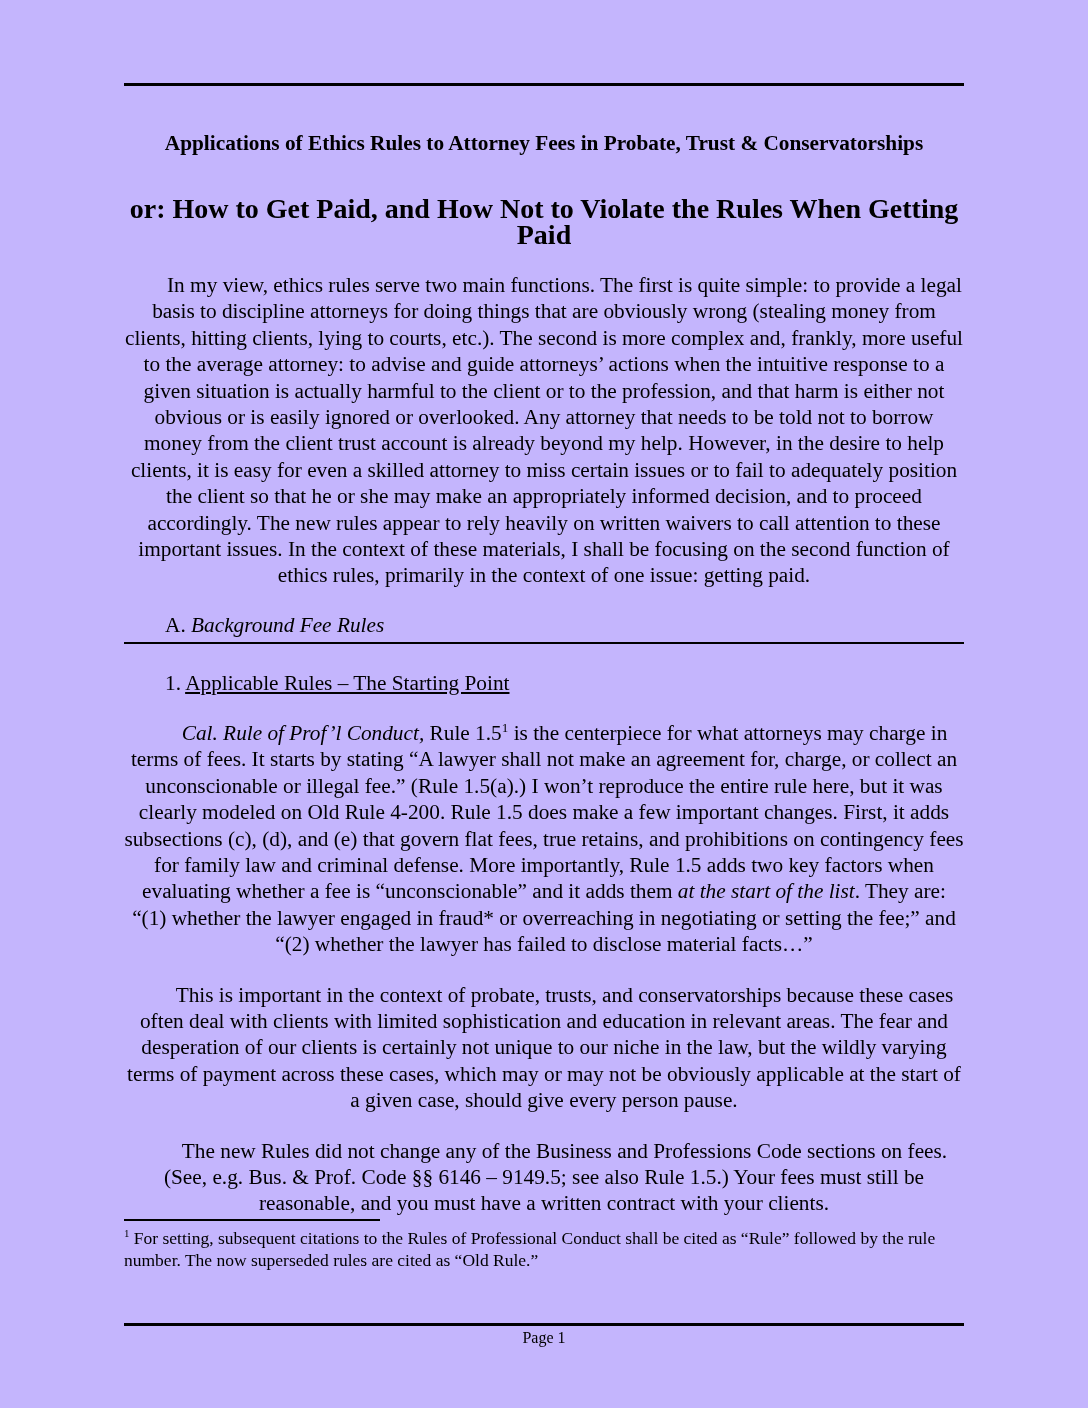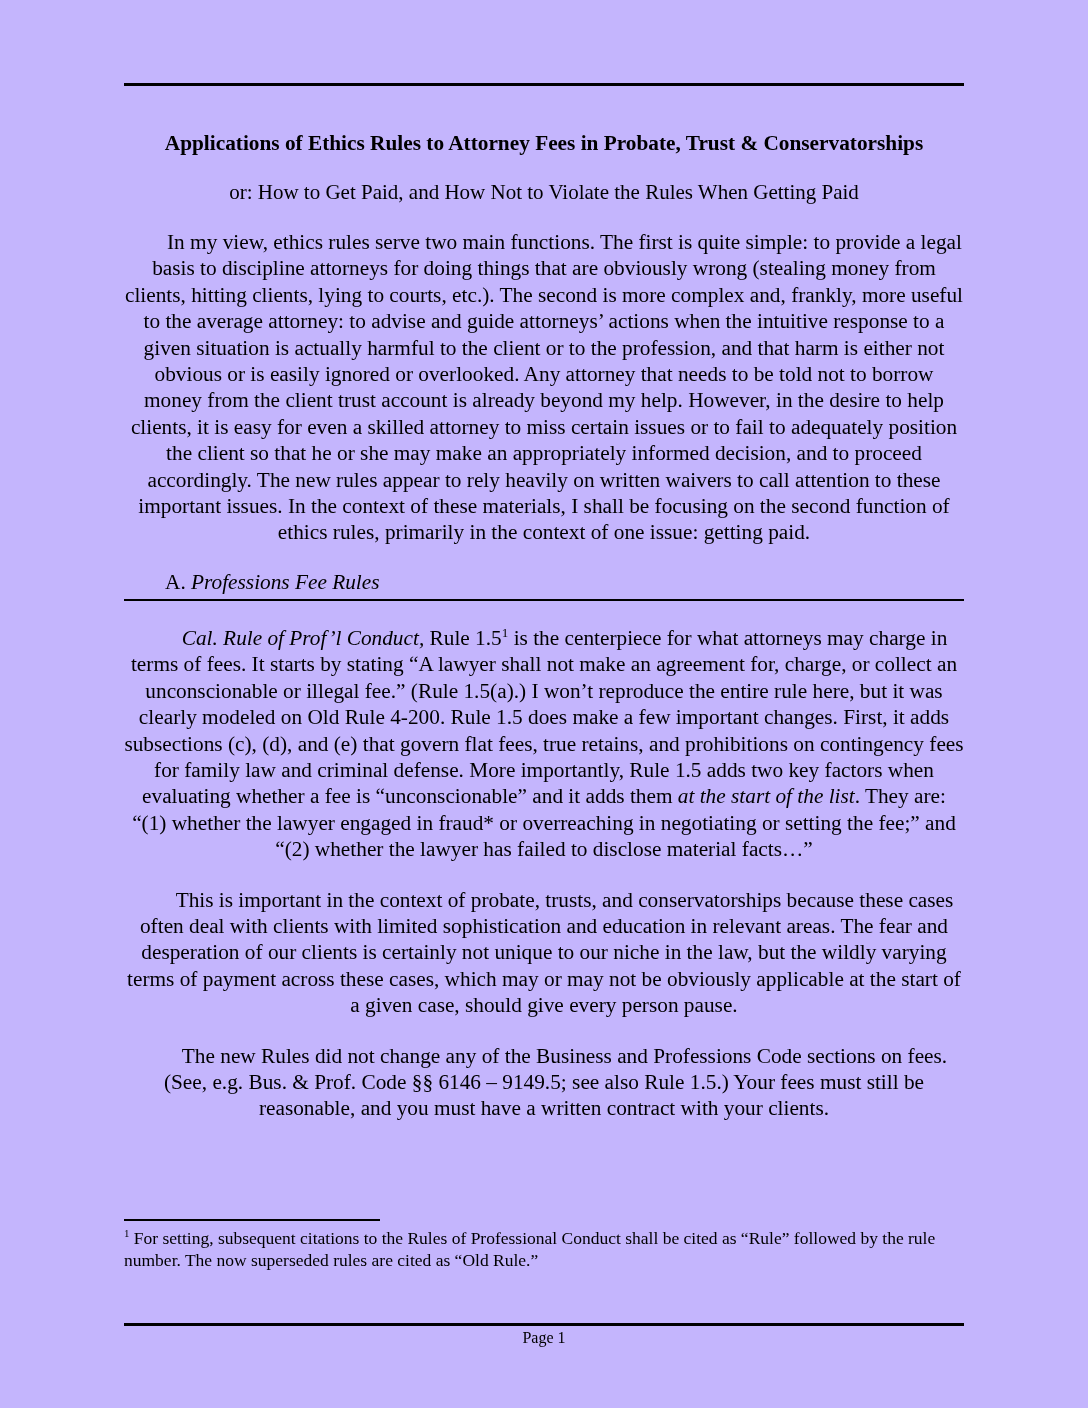--- a/index.html
+++ b/index.html
@@ -25,25 +25,25 @@
     height: 0;
   }
   .doc-title {
     font-size: 21.3px;
     line-height: 26px;
     font-weight: bold;
     text-align: center;
     margin: 44px 0 0 0;
   }
   .doc-subtitle {
-    font-size: 21px;
+    font-size: 28px;
     line-height: 26px;
-    font-weight: normal;
+    font-weight: bold;
     text-align: center;
-    margin: 23px 0 0 0;
+    margin: 40px 0 0 0;
   }
   .body-para {
     font-size: 21.3px;
     line-height: 26.4px;
     text-align: center;
     text-indent: 41px;
     margin: 24px 0 0 0;
   }
   .section-heading {
     font-size: 21.3px;
@@ -104,22 +104,23 @@
 <div class="page">
   <div class="content">
     <div class="header-rule"></div>
 
     <h1 class="doc-title">Applications of Ethics Rules to Attorney Fees in Probate, Trust &amp; Conservatorships</h1>
 
     <h2 class="doc-subtitle">or: How to Get Paid, and How Not to Violate the Rules When Getting Paid</h2>
 
     <p class="body-para"><span>In my view, ethics rules serve two main functions. The first is quite simple: to provide a legal basis to discipline attorneys for doing things that are obviously wrong (stealing money from clients, hitting clients, lying to courts, etc.). The second is more complex and, frankly, more useful to the average attorney: to advise and guide attorneys’ actions when the intuitive response to a given situation is actually harmful to the client or to the profession, and that harm is either not obvious or is easily ignored or overlooked. Any attorney that needs to be told not to borrow money from the client trust account is already beyond my help. However, in the desire to help clients, it is easy for even a skilled attorney to miss certain issues or to fail to adequately position the client so that he or she may make an appropriately informed decision, and to proceed accordingly. The new rules appear to rely heavily on written waivers to call attention to these important issues. In the context of these materials, I shall be focusing on the second function of ethics rules, primarily in the context of one issue: getting paid.</span></p>
 
-    <h3 class="section-heading"><span>A. </span><span style="font-style: italic;">Professions Fee Rules</span></h3>
+    <h3 class="section-heading"><span>A. </span><span style="font-style: italic;">Background Fee Rules</span></h3>
 
+    <h4 class="sub-heading"><span>1. </span><span style="text-decoration: underline;">Applicable Rules – The Starting Point</span></h4>
 
     <p class="body-para"><span style="font-style: italic;">Cal. Rule of Prof’l Conduct,</span><span> Rule 1.5</span><sup>1</sup><span> is the centerpiece for what attorneys may charge in terms of fees. It starts by stating “A lawyer shall not make an agreement for, charge, or collect an unconscionable or illegal fee.” (Rule 1.5(a).) I won’t reproduce the entire rule here, but it was clearly modeled on Old Rule 4-200. Rule 1.5 does make a few important changes. First, it adds subsections (c), (d), and (e) that govern flat fees, true retains, and prohibitions on contingency fees for family law and criminal defense. More importantly, Rule 1.5 adds two key factors when evaluating whether a fee is “unconscionable” and it adds them </span><span style="font-style: italic;">at the start of the list</span><span>. They are: “(1) whether the lawyer engaged in fraud* or overreaching in negotiating or setting the fee;” and “(2) whether the lawyer has failed to disclose material facts…”</span></p>
 
     <p class="body-para"><span>This is important in the context of probate, trusts, and conservatorships because these cases often deal with clients with limited sophistication and education in relevant areas. The fear and desperation of our clients is certainly not unique to our niche in the law, but the wildly varying terms of payment across these cases, which may or may not be obviously applicable at the start of a given case, should give every person pause.</span></p>
 
     <p class="body-para"><span>The new Rules did not change any of the Business and Professions Code sections on fees. (See, e.g. Bus. &amp; Prof. Code §§ 6146 – 9149.5; see also Rule 1.5.) Your fees must still be reasonable, and you must have a written contract with your clients.</span></p>
   </div>
 
   <div class="footnote-area">
     <div class="footnote-rule"></div>

